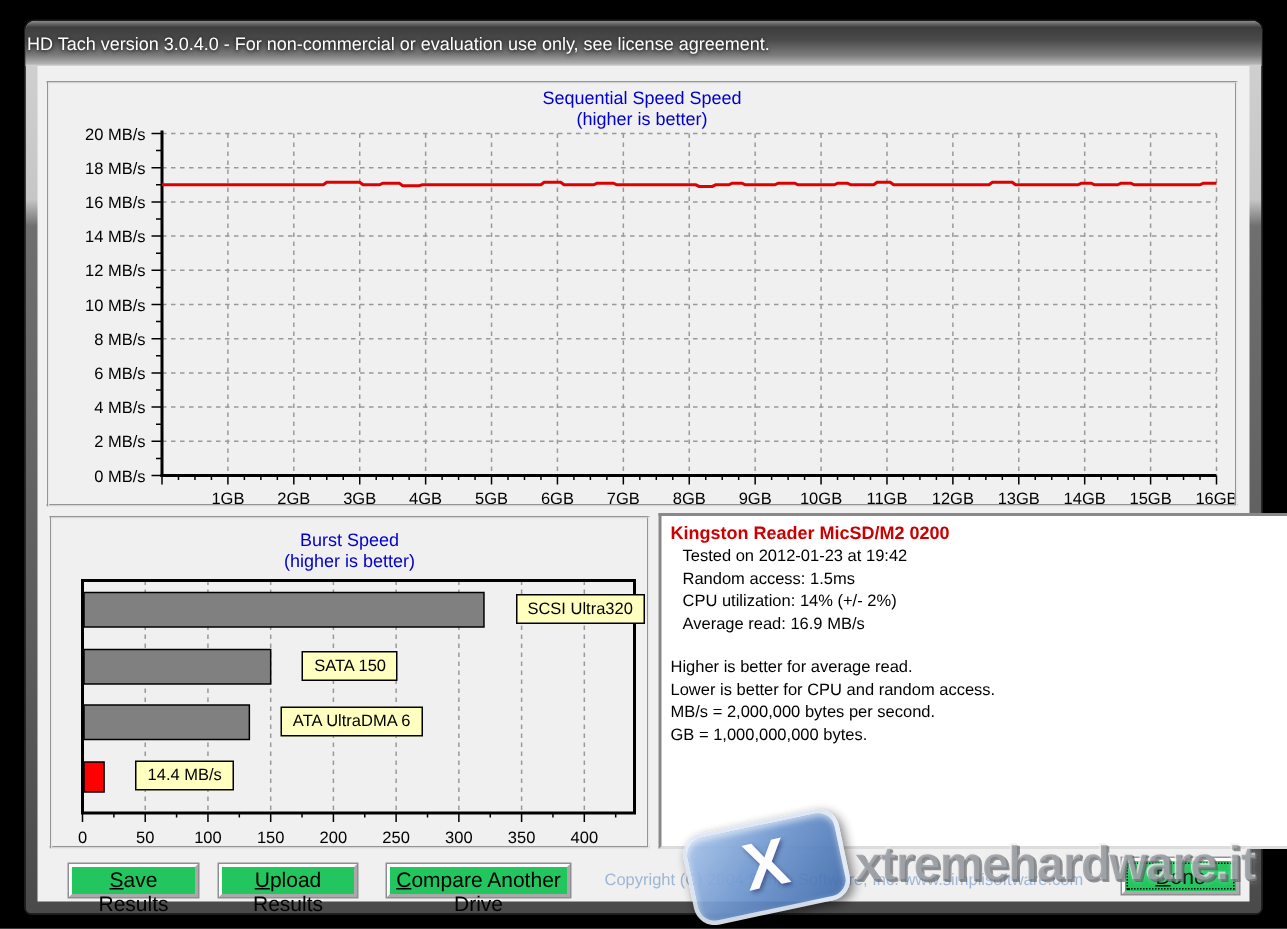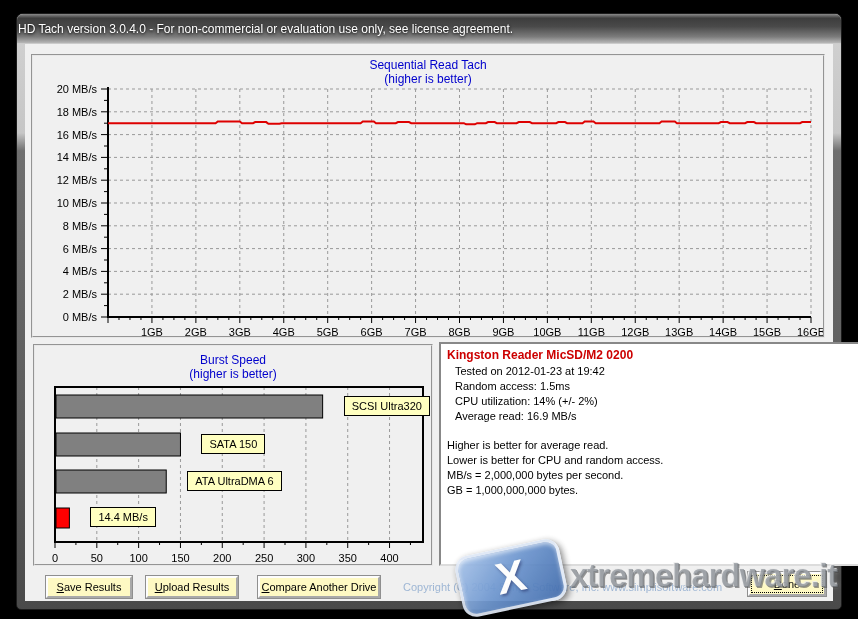--- a/index.html
+++ b/index.html
@@ -32,22 +32,22 @@
   svg text { font-family:"Liberation Sans", sans-serif; font-size:11px; fill:#000; }
 
   .bar-label { position:absolute; border:1px solid #000; font-size:11px;
                padding:3px 7px; white-space:nowrap; line-height:1.1; }
 
   #info-title { color:#cc0000; font-weight:bold; font-size:12px; margin-bottom:2px; }
   .info-detail { font-size:11px; line-height:15px; padding-left:8px; color:#000; }
   .info-note   { font-size:11px; line-height:15px; color:#000; }
   #info-notes  { margin-top:14px; }
 
-  .btn { position:absolute; height:22px; background:#fef9c3; border:2px outset #fdfdfd;
-         font-family:"Liberation Sans", sans-serif; font-size:11px; color:#000;
+  .btn { position:absolute; height:22px; background:#22c55e; border:2px outset #fdfdfd;
+         font-family:"Liberation Sans", sans-serif; font-size:14px; color:#000;
          box-shadow:0 0 0 1px #8f8f8f; cursor:default; }
   #btn-save    { left:21px;  top:532px; width:86px;  }
   #btn-upload  { left:121px; top:532px; width:92px;  }
   #btn-compare { left:233px; top:532px; width:122px; }
   #btn-done    { left:723px; top:528px; width:78px; height:24px; outline:1px dotted #000; outline-offset:-4px; }
 
   #copyright { position:absolute; left:378px; top:537px; width:345px; text-align:left;
                font-size:11px; color:#9eb6d4; white-space:nowrap; }
 
   #watermark { position:absolute; left:450px; top:545px; width:408px; height:74px;
@@ -69,21 +69,21 @@
 <body>
 
 <div class="window">
   <div class="titlebar">
     <span>HD Tach version 3.0.4.0  - For non-commercial or evaluation use only, see license agreement.</span>
   </div>
 
   <div class="client">
 
     <div class="panel" id="seq-panel">
-      <div class="chart-title">Sequential Read Tach</div>
+      <div class="chart-title">Sequential Speed Speed</div>
       <div class="chart-subtitle">(higher is better)</div>
       <svg id="seq-svg" width="790" height="252" viewBox="0 0 790 252">
           <line x1="75" y1="210.2" x2="778" y2="210.2" stroke="#999" stroke-dasharray="3,3"></line>
           <line x1="75" y1="187.4" x2="778" y2="187.4" stroke="#999" stroke-dasharray="3,3"></line>
           <line x1="75" y1="164.60000000000002" x2="778" y2="164.60000000000002" stroke="#999" stroke-dasharray="3,3"></line>
           <line x1="75" y1="141.8" x2="778" y2="141.8" stroke="#999" stroke-dasharray="3,3"></line>
           <line x1="75" y1="119" x2="778" y2="119" stroke="#999" stroke-dasharray="3,3"></line>
           <line x1="75" y1="96.20000000000002" x2="778" y2="96.20000000000002" stroke="#999" stroke-dasharray="3,3"></line>
           <line x1="75" y1="73.4" x2="778" y2="73.4" stroke="#999" stroke-dasharray="3,3"></line>
           <line x1="75" y1="50.599999999999994" x2="778" y2="50.599999999999994" stroke="#999" stroke-dasharray="3,3"></line>

